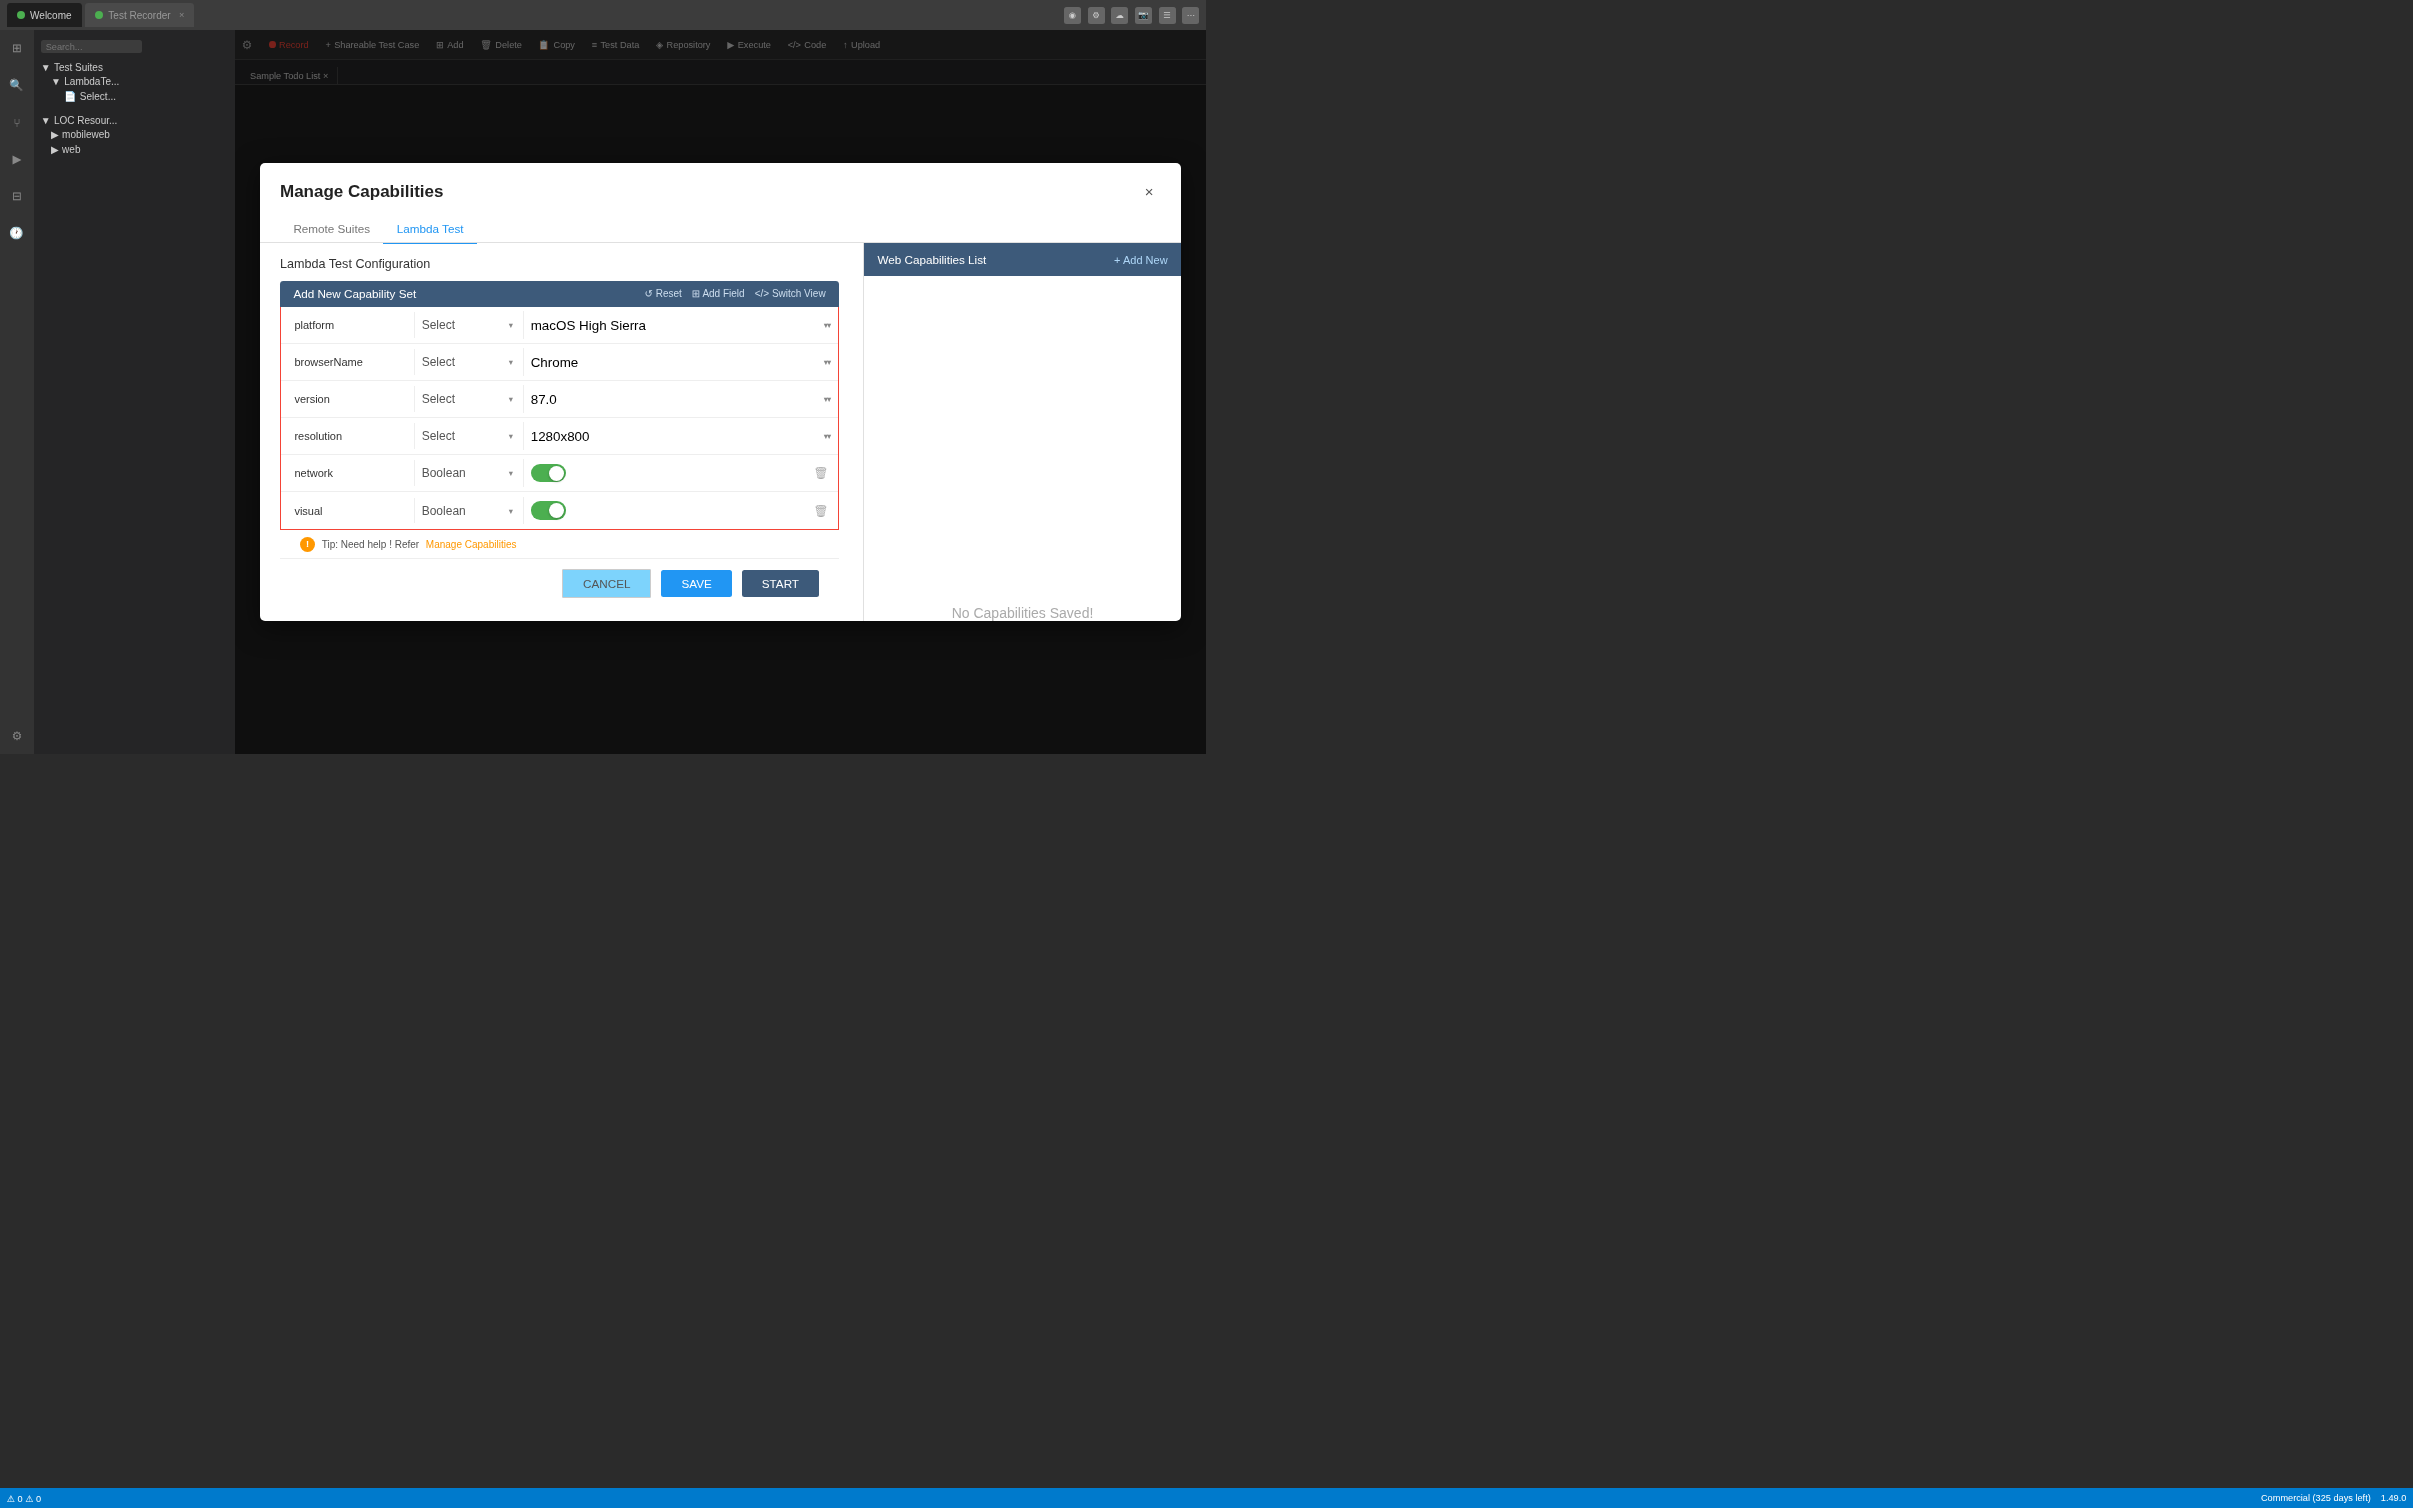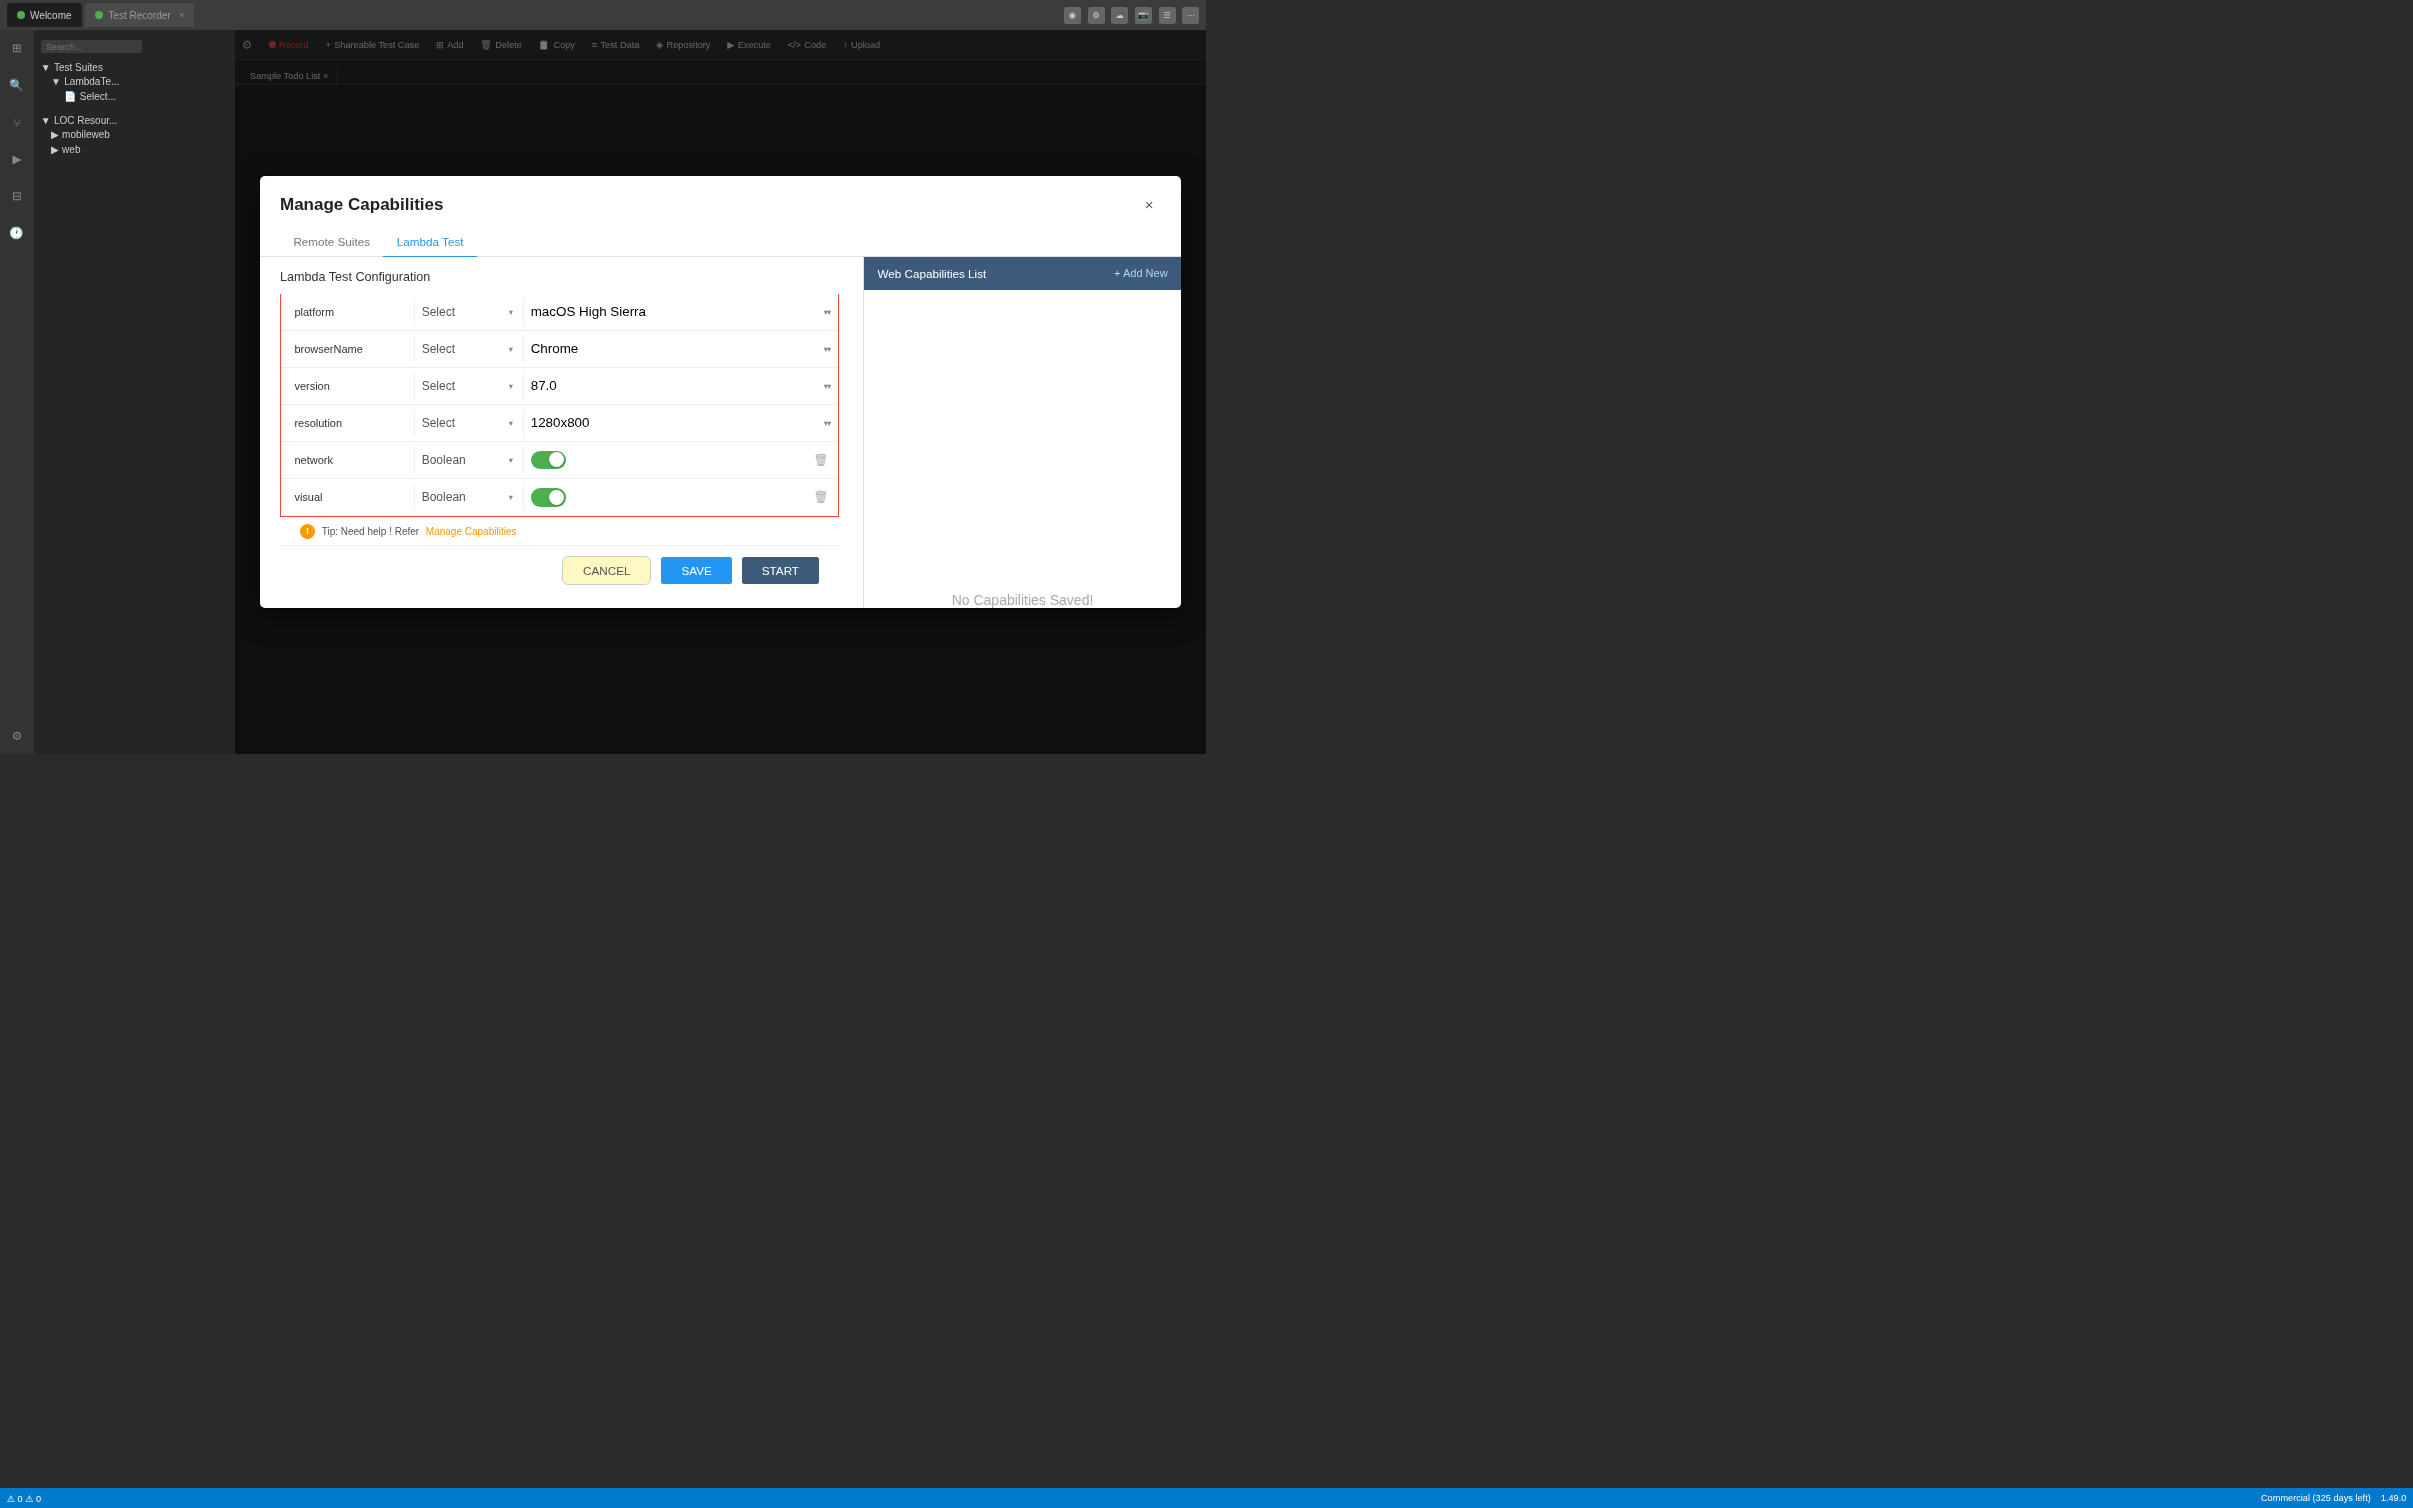--- a/index.html
+++ b/index.html
@@ -465,24 +465,24 @@
       padding: 10px 20px;
       display: flex;
       align-items: center;
       justify-content: flex-end;
       gap: 10px;
       border-top: 0.8px solid #eee;
     }
     .btn-cancel {
       padding: 6.7px 20px;
       border: 0.8px solid #ccc;
-      background: #fef9c3;
+      background: #7dd3fc;
       color: #555;
       font-size: 11.7px;
-      border-radius: 6px;
+      border-radius: 1px;
       cursor: pointer;
     }
     .btn-save {
       padding: 6.7px 20px;
       border: none;
       background: #2196f3;
       color: #fff;
       font-size: 11.7px;
       border-radius: 2.5px;
       cursor: pointer;
@@ -674,20 +674,28 @@
           <div class="modal-tab">Remote Suites</div>
           <div class="modal-tab active">Lambda Test</div>
         </div>
 
         <div class="modal-body">
 
           <div class="modal-left">
             <div class="config-title">Lambda Test Configuration</div>
 
 
+            <div class="capability-set">
+              <span class="capability-set-title">Add New Capability Set</span>
+              <div class="capability-set-actions">
+                <button class="cap-action-btn">↺ Reset</button>
+                <button class="cap-action-btn">⊞ Add Field</button>
+                <button class="cap-action-btn">&lt;/&gt; Switch View</button>
+              </div>
+            </div>
 
             <div class="capability-table">
 
               <div class="cap-row">
                 <div class="cap-key">platform</div>
                 <div class="cap-type">
                   <div class="cap-select-wrapper">
                     <select class="cap-select">
                       <option>Select</option>
                     </select>

